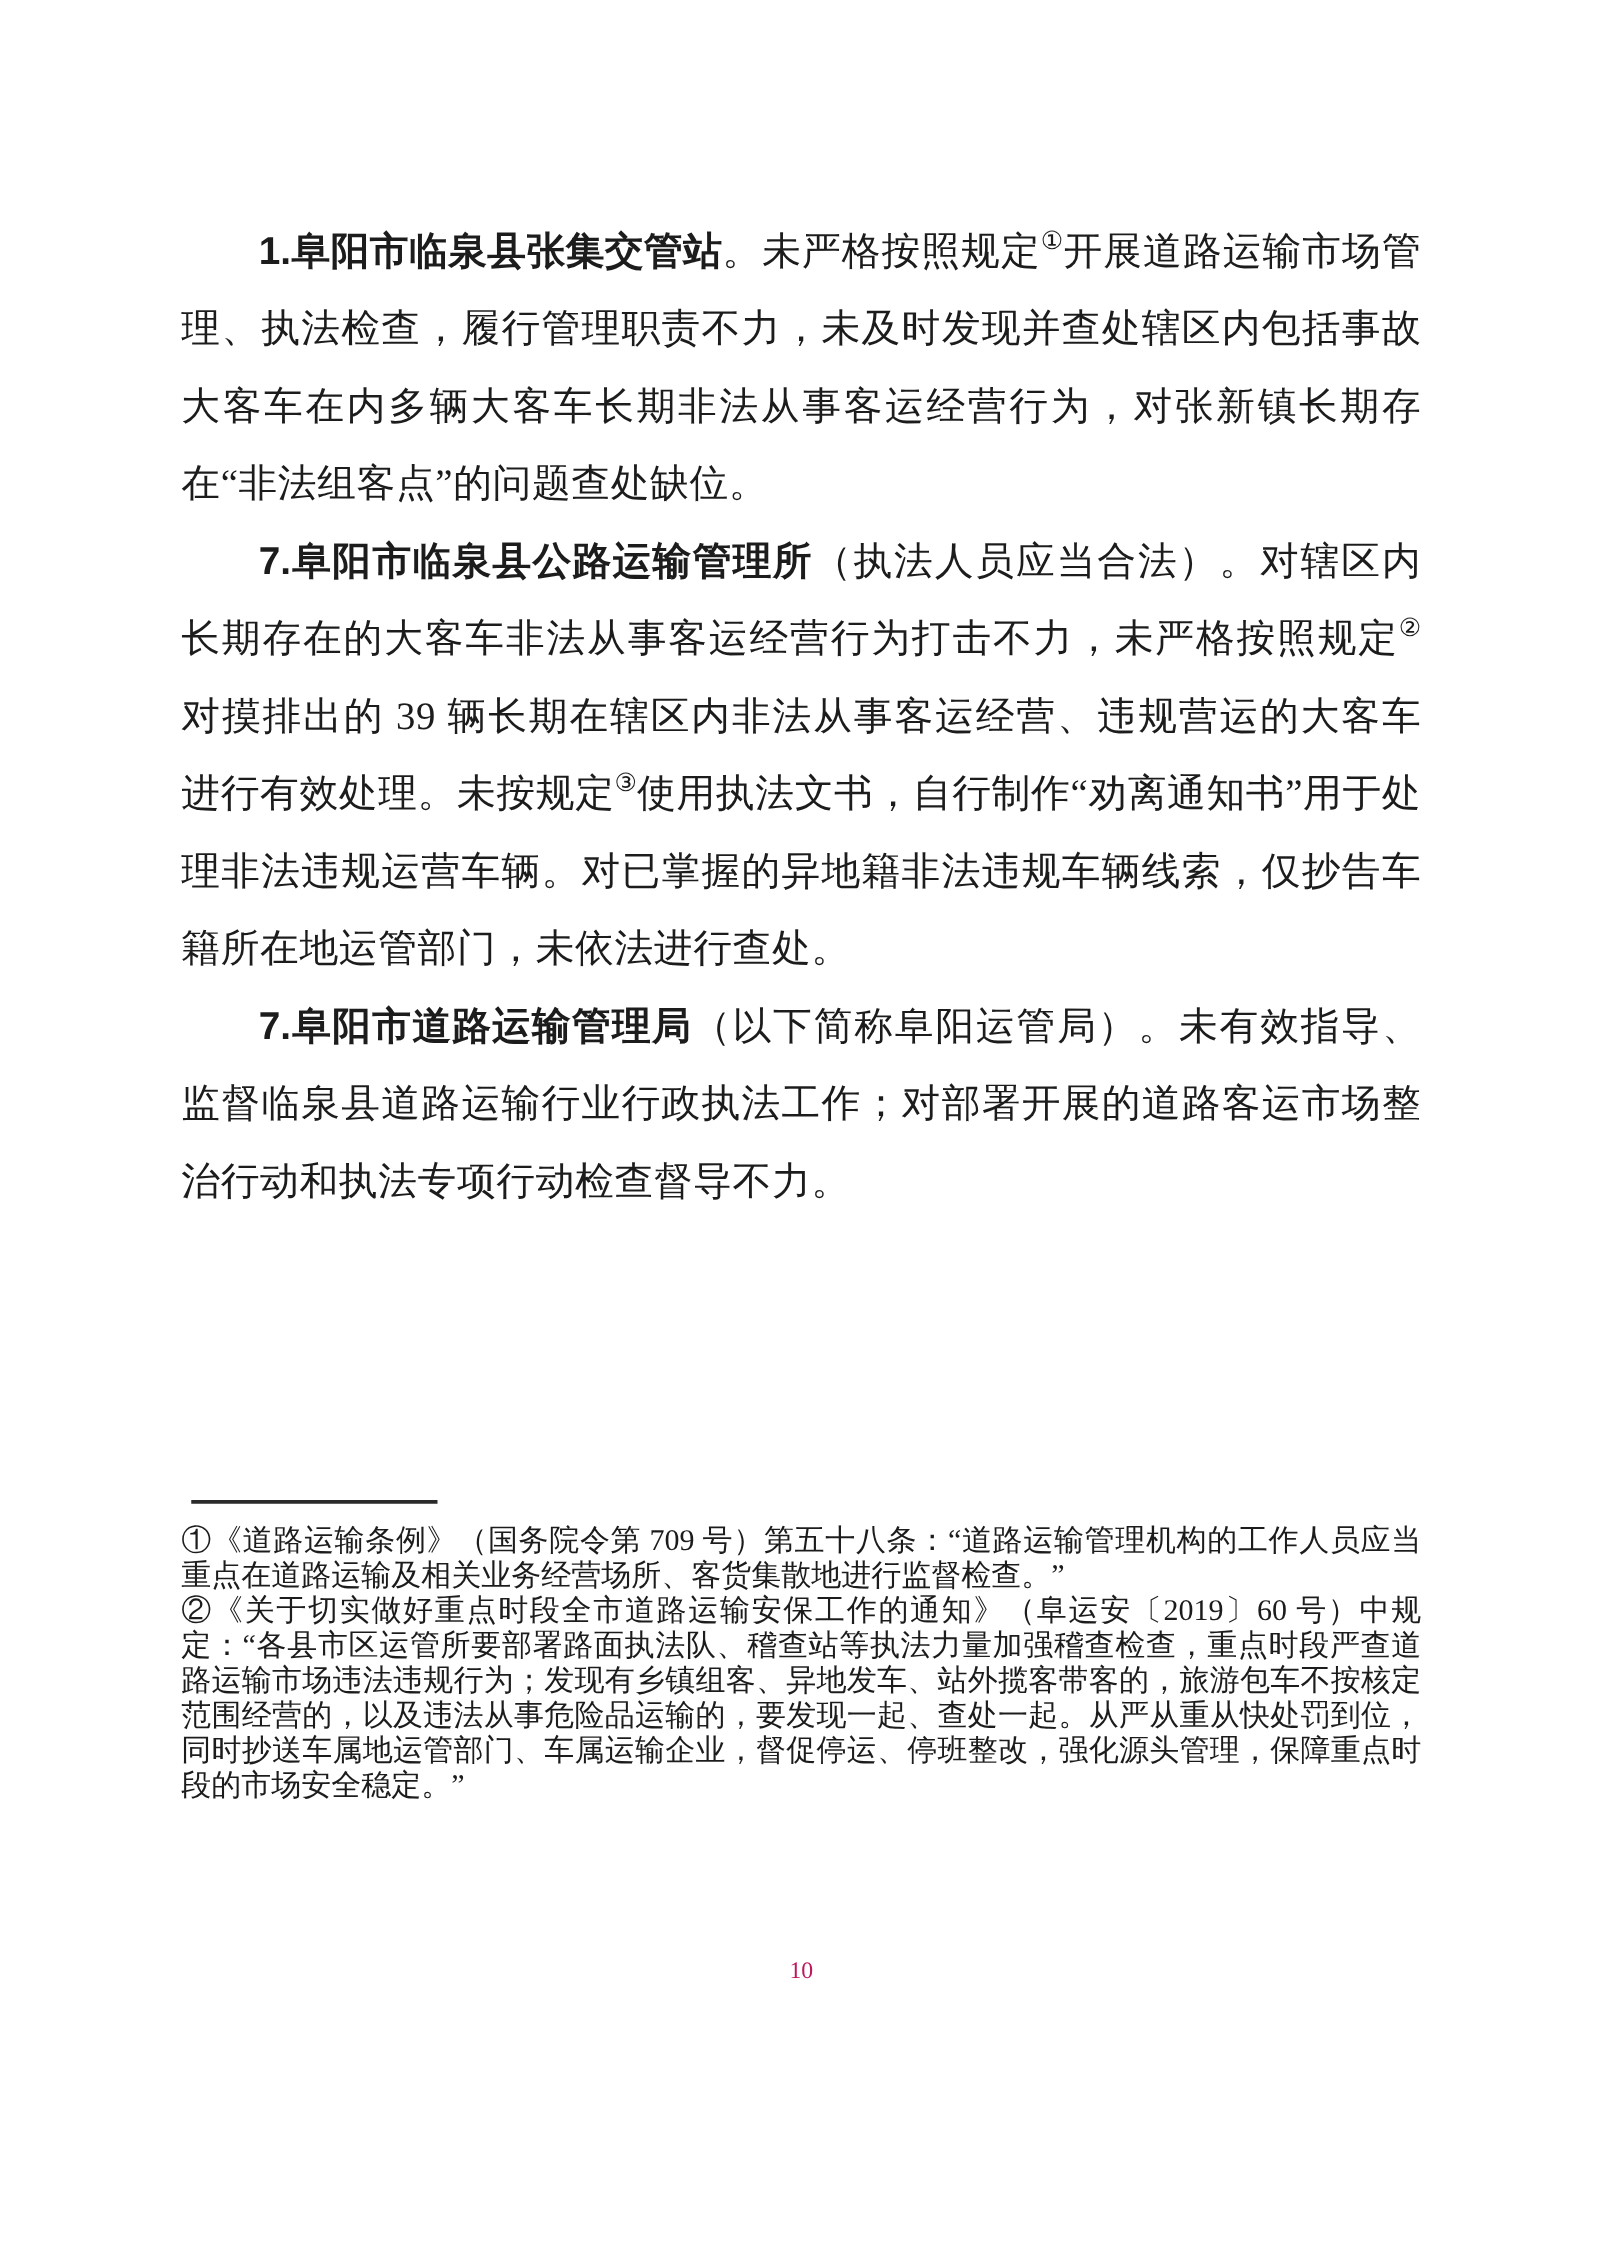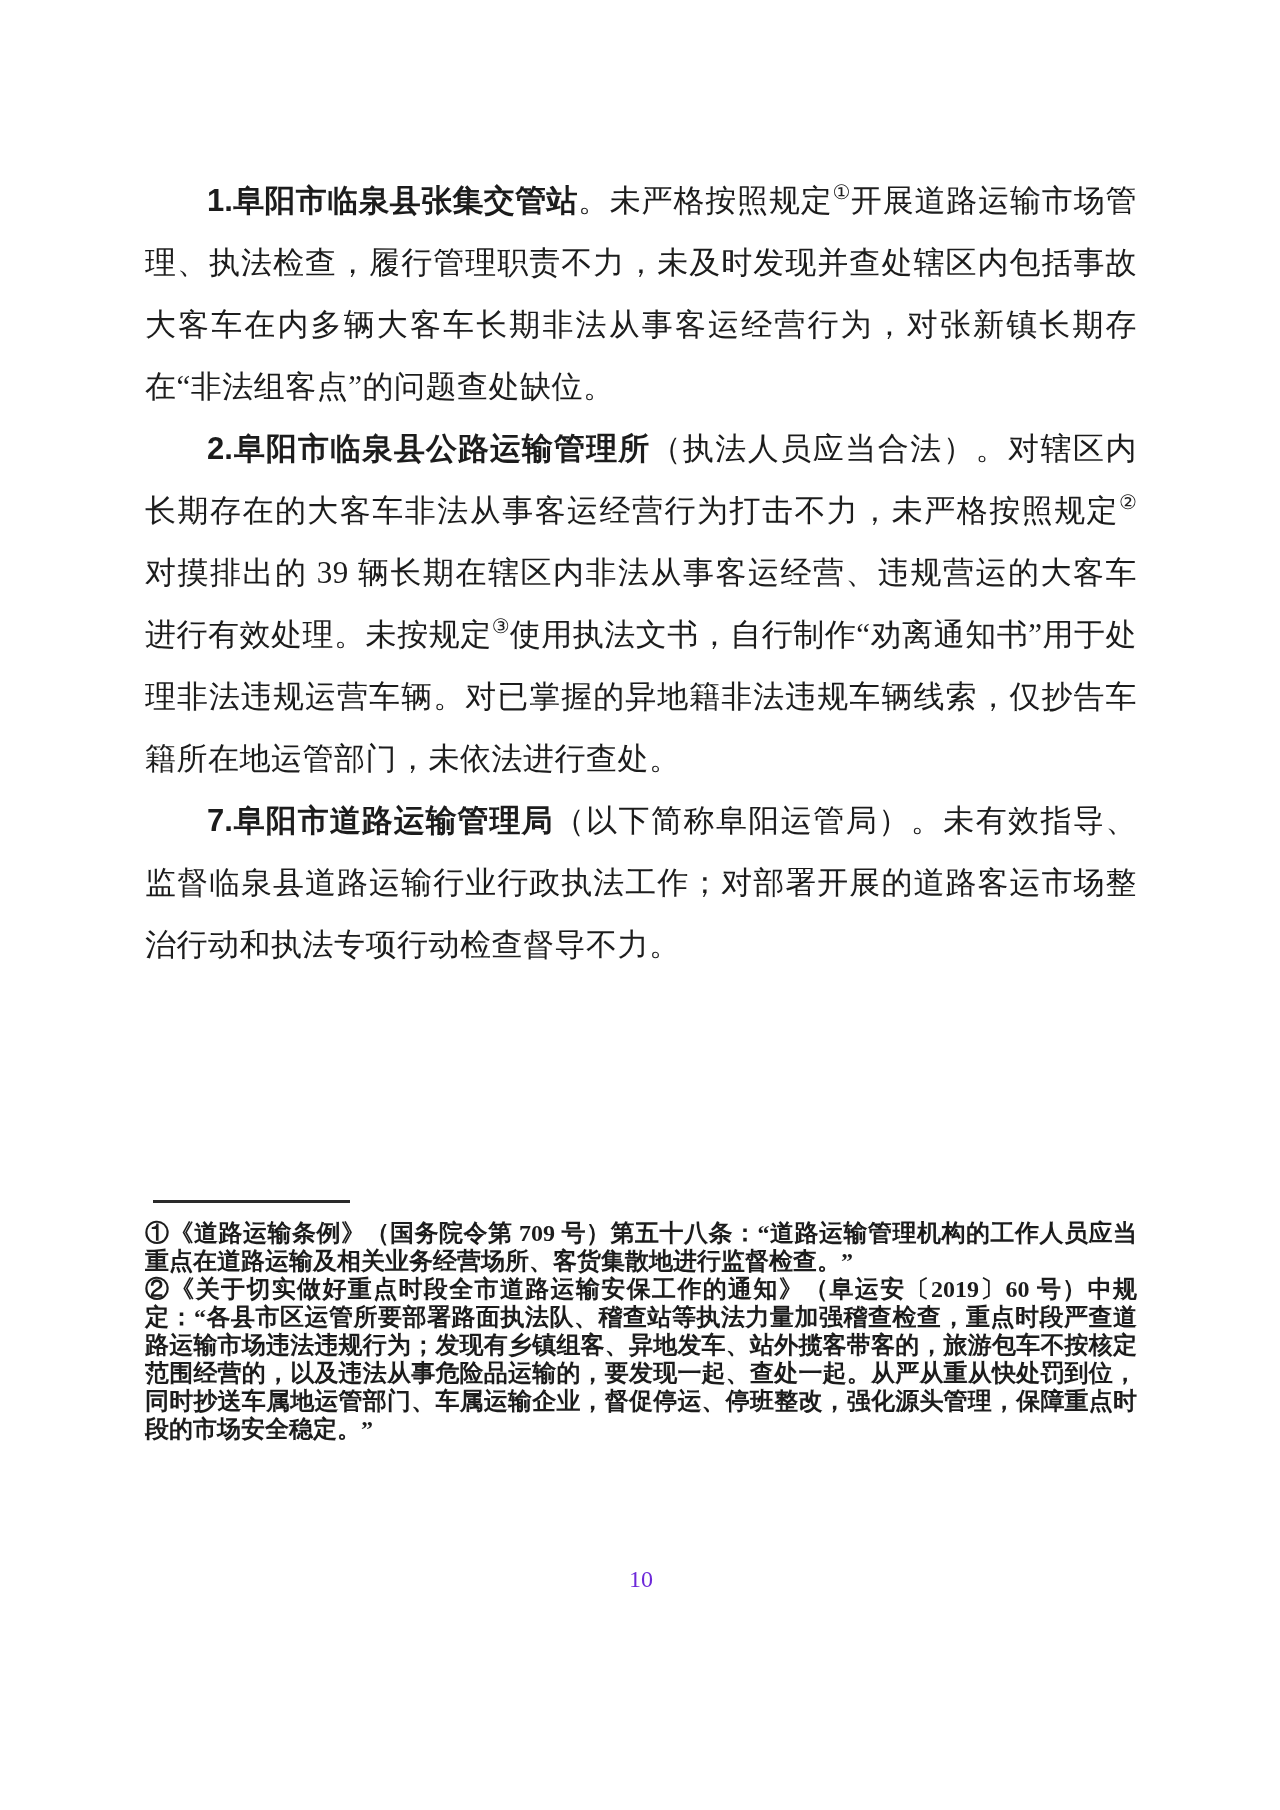--- a/index.html
+++ b/index.html
@@ -36,47 +36,46 @@
     font-size: 20px;
     line-height: 0;
     vertical-align: 12px;
     letter-spacing: 0;
   }
   .footnotes {
     position: absolute;
     top: 1200px; left: 145px; width: 992px;
     font-size: 24px;
     line-height: 28px;
-    font-weight: bold;
   }
   .fn-sep {
     width: 197px; height: 3px;
     background: #2a2a2a;
     border: none;
     margin: 0 0 16px 8px;
   }
   .footnote { text-align: justify; }
   .page-number {
     position: absolute;
     top: 1566px; left: 145px; width: 992px;
     text-align: center;
-    font-size: 24px;
-    color: #6d28d9;
+    font-size: 19px;
+    color: #be185d;
   }
 </style>
 </head>
 <body>
 
 <div class="page">
 
   <div class="content">
 
     <p class="para"><span class="lead">1.阜阳市临泉县张集交管站</span><span>。未严格按照规定</span><sup class="fnref">①</sup><span>开展道路运输市场管理、执法检查，履行管理职责不力，未及时发现并查处辖区内包括事故大客车在内多辆大客车长期非法从事客运经营行为，对张新镇长期存在“非法组客点”的问题查处缺位。</span></p>
 
-    <p class="para"><span class="lead">2.阜阳市临泉县公路运输管理所</span><span>（执法人员应当合法）。对辖区内长期存在的大客车非法从事客运经营行为打击不力，未严格按照规定</span><sup class="fnref">②</sup><span>对摸排出的 39 辆长期在辖区内非法从事客运经营、违规营运的大客车进行有效处理。未按规定</span><sup class="fnref">③</sup><span>使用执法文书，自行制作“劝离通知书”用于处理非法违规运营车辆。对已掌握的异地籍非法违规车辆线索，仅抄告车籍所在地运管部门，未依法进行查处。</span></p>
+    <p class="para"><span class="lead">7.阜阳市临泉县公路运输管理所</span><span>（执法人员应当合法）。对辖区内长期存在的大客车非法从事客运经营行为打击不力，未严格按照规定</span><sup class="fnref">②</sup><span>对摸排出的 39 辆长期在辖区内非法从事客运经营、违规营运的大客车进行有效处理。未按规定</span><sup class="fnref">③</sup><span>使用执法文书，自行制作“劝离通知书”用于处理非法违规运营车辆。对已掌握的异地籍非法违规车辆线索，仅抄告车籍所在地运管部门，未依法进行查处。</span></p>
 
 
     <p class="para"><span class="lead">7.阜阳市道路运输管理局</span><span>（以下简称阜阳运管局）。未有效指导、监督临泉县道路运输行业行政执法工作；对部署开展的道路客运市场整治行动和执法专项行动检查督导不力。</span></p>
 
   </div>
 
   <div class="footnotes">
     <hr class="fn-sep">
     <p class="footnote">①《道路运输条例》（国务院令第 709 号）第五十八条：“道路运输管理机构的工作人员应当重点在道路运输及相关业务经营场所、客货集散地进行监督检查。”</p>
     <p class="footnote">②《关于切实做好重点时段全市道路运输安保工作的通知》（阜运安〔2019〕60 号）中规定：“各县市区运管所要部署路面执法队、稽查站等执法力量加强稽查检查，重点时段严查道路运输市场违法违规行为；发现有乡镇组客、异地发车、站外揽客带客的，旅游包车不按核定范围经营的，以及违法从事危险品运输的，要发现一起、查处一起。从严从重从快处罚到位，同时抄送车属地运管部门、车属运输企业，督促停运、停班整改，强化源头管理，保障重点时段的市场安全稳定。”</p>

